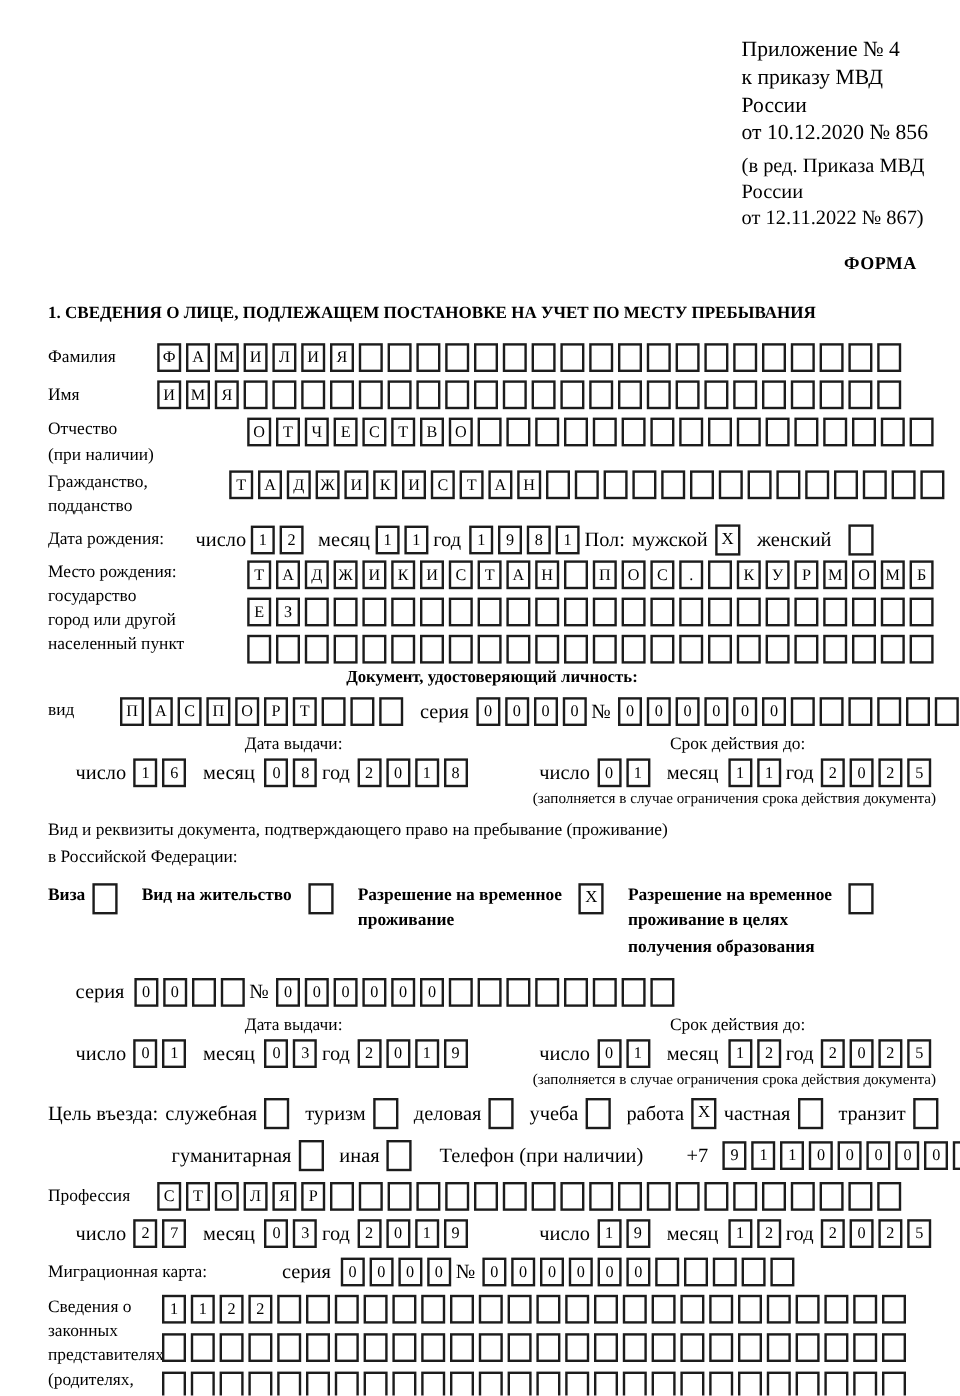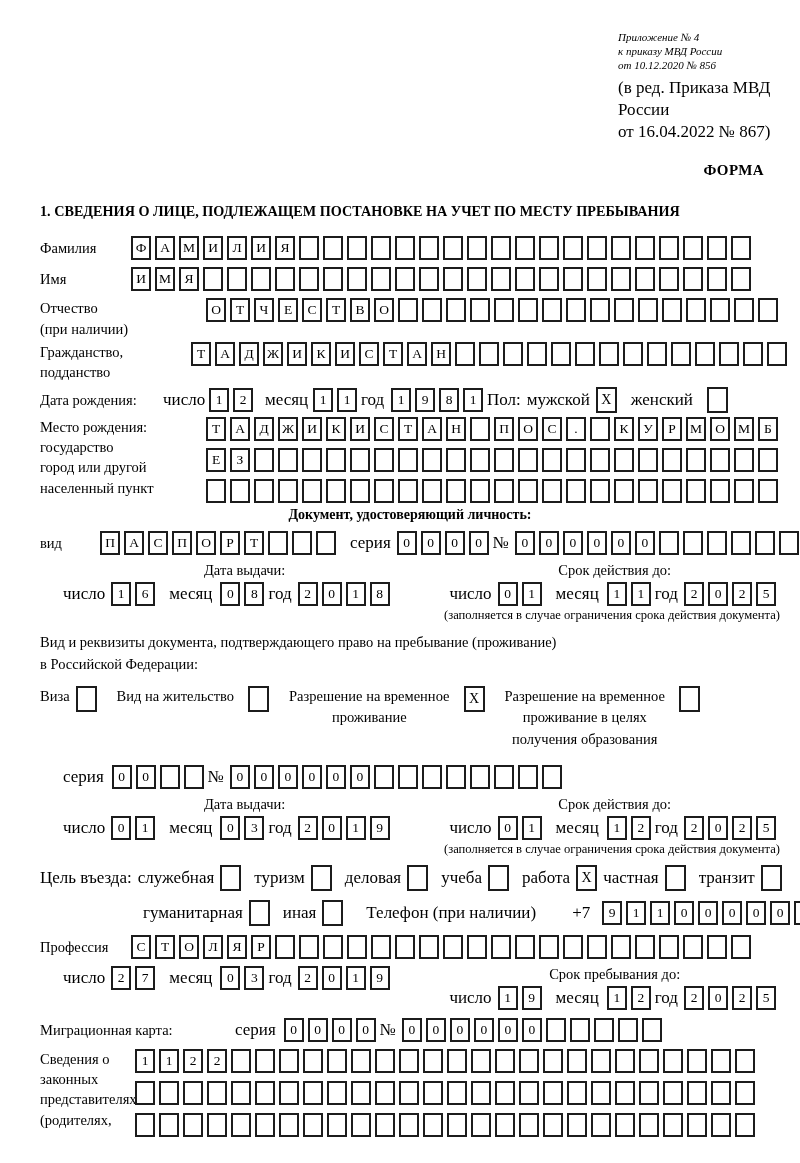--- a/index.html
+++ b/index.html
@@ -1,19 +1,19 @@
 <!DOCTYPE html>
 <html><head>
 <meta charset="utf-8">
 <style>
   html,body{margin:0;padding:0;background:#fff;color:#000;}
   body{width:800px;height:1163px;font-family:"Liberation Serif",serif;overflow:hidden;}
   .page{box-sizing:border-box;width:800px;height:1163px;padding:30px 20px 0 40px;}
 
-  .appendix{margin-left:578px;font-size:11px;line-height:1.28;font-style:italic;}
+  .appendix{margin-left:578px;font-size:18px;line-height:1.28;}
   .amendment{margin-left:578px;font-size:17px;line-height:1.28;margin-top:5px;}
   .forma{text-align:right;padding-right:16px;font-weight:bold;font-size:15px;margin-top:20px;letter-spacing:.4px;}
   .title{text-align:center;font-weight:bold;font-size:15.5px;line-height:1.55;margin-top:18px;}
   .blank-underline{display:inline-block;width:62px;border-bottom:2px solid #2a2a2a;height:13px;margin-left:14px;}
   .sect{font-weight:bold;font-size:14.2px;margin-top:24px;margin-bottom:16px;}
 
   .frow{display:flex;align-items:center;margin-bottom:7px;}
   .frow.top{align-items:flex-start;}
   .flabel{font-size:14.5px;flex:none;line-height:1.4;}
   .cells{display:flex;flex:none;}
@@ -29,40 +29,40 @@
   .datepair{display:flex;margin-top:4px;justify-content:space-between;}
   .half1{width:420px;padding-left:0;}
   .half2{flex:1;}
   .datehead{text-align:center;font-size:14.5px;margin-bottom:3px;}
   .dateline{display:flex;align-items:center;}
   .note{font-size:12.6px;text-align:right;margin-top:2px;margin-bottom:8px;}
 
   .intro{font-size:14.5px;line-height:1.55;margin-top:4px;}
   .opts{display:flex;align-items:flex-start;margin-top:10px;margin-bottom:14px;}
   .opt{display:flex;align-items:flex-start;}
-  .opt .optlines{text-align:center;font-size:14.5px;line-height:1.5;}
+  .opt .optlines{font-size:14.5px;line-height:1.5;font-weight:bold;}
   .purpose-line{display:flex;align-items:center;margin-bottom:9px;flex-wrap:nowrap;}
   .purpose-line .dlbl{margin-right:6px;}
   .purpose-line .box{margin-right:13px;}
   .gap6{width:6px;flex:none;} .gap8{width:8px;flex:none;} .gap10{width:10px;flex:none;}
   .gap14{width:14px;flex:none;} .gap20{width:20px;flex:none;} .gap30{width:30px;flex:none;}
 </style>
 </head>
 <body>
 
 <div class="page">
 
   <div class="appendix">
     <div>Приложение № 4</div>
     <div>к приказу МВД России</div>
     <div>от 10.12.2020 № 856</div>
   </div>
   <div class="amendment">
     <div>(в ред. Приказа МВД России</div>
-    <div>от 16.04.2022 № 867)</div>
+    <div>от 12.11.2022 № 867)</div>
   </div>
 
   <div class="forma">ФОРМА</div>
 
 
   <div class="sect">1. СВЕДЕНИЯ О ЛИЦЕ, ПОДЛЕЖАЩЕМ ПОСТАНОВКЕ НА УЧЕТ ПО МЕСТУ ПРЕБЫВАНИЯ</div>
 
   <div class="frow">
     <span class="flabel" style="width:91px">Фамилия</span>
     <div class="cells">
@@ -630,21 +630,20 @@
           <span class="gap6"></span>
         <div class="cells">
             <span class="cell">2</span>
             <span class="cell">0</span>
             <span class="cell">1</span>
             <span class="cell">9</span>
           </div>
       </div>
     </div>
     <div class="half2">
-      <div class="datehead">Срок пребывания до:</div>
       <div class="dateline">
         <span class="dlbl">число</span>
           <span class="gap6"></span>
         <div class="cells">
             <span class="cell">1</span>
             <span class="cell">9</span>
           </div>
           <span class="gap10"></span>
         <span class="dlbl">месяц</span>
           <span class="gap8"></span>

